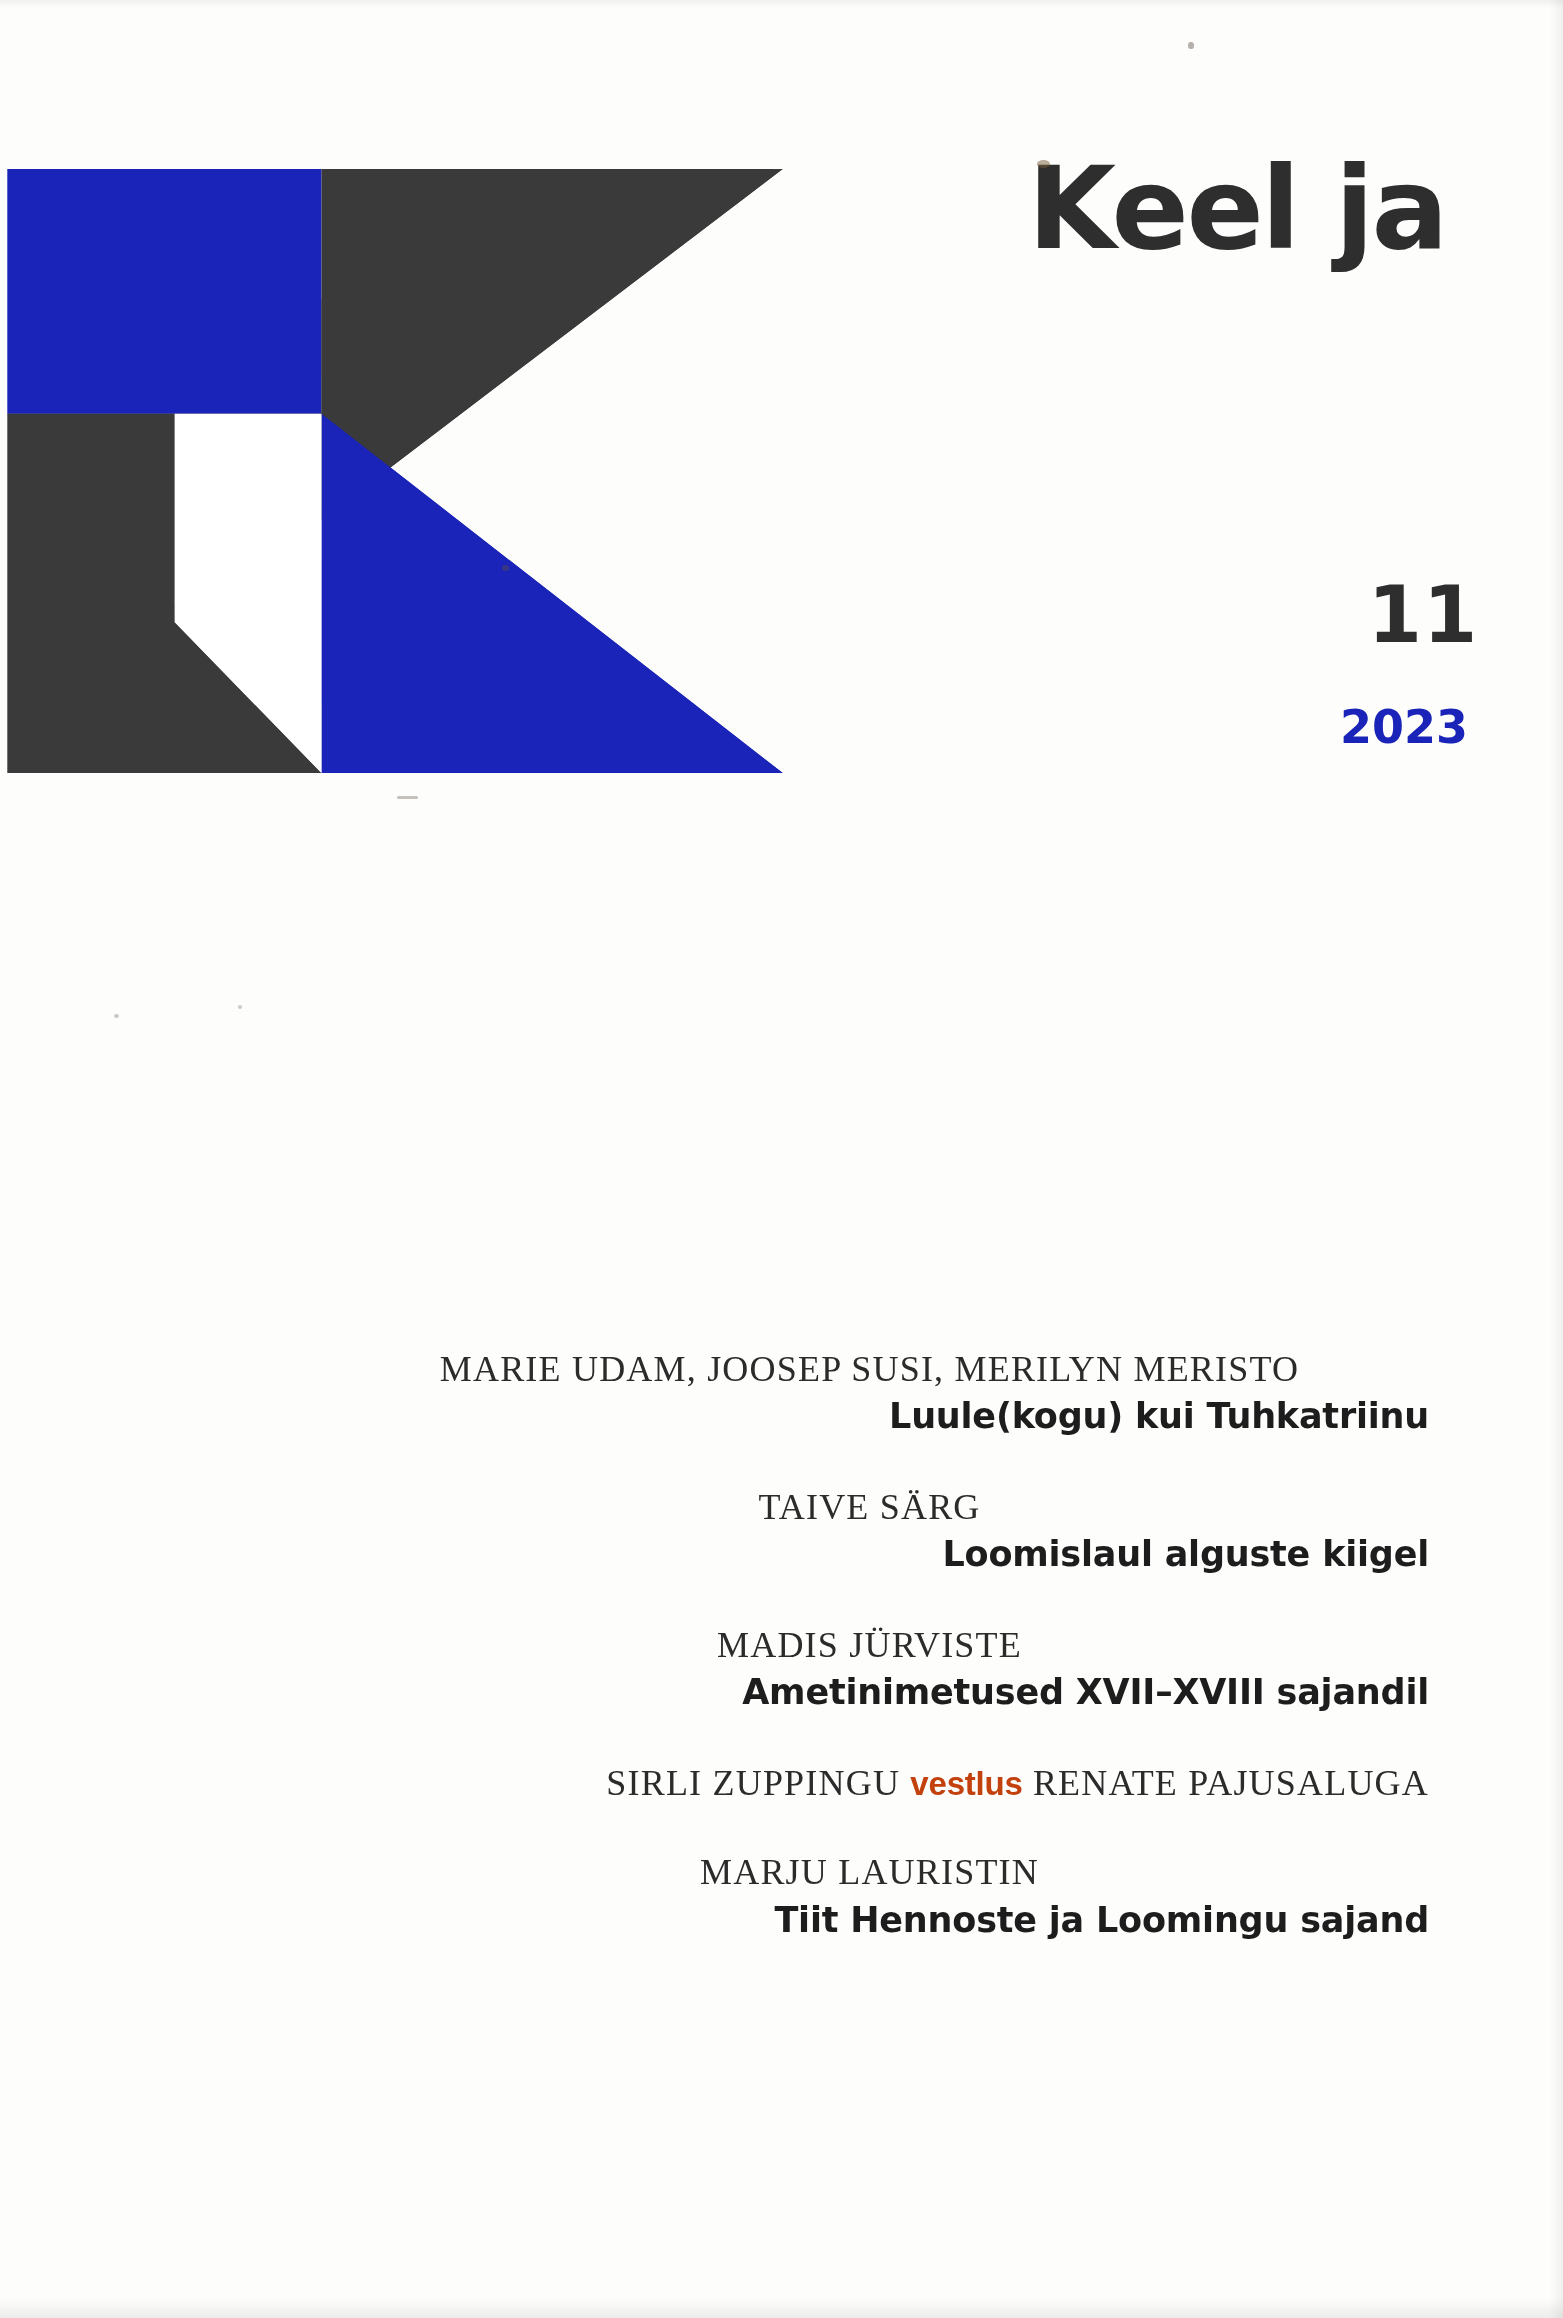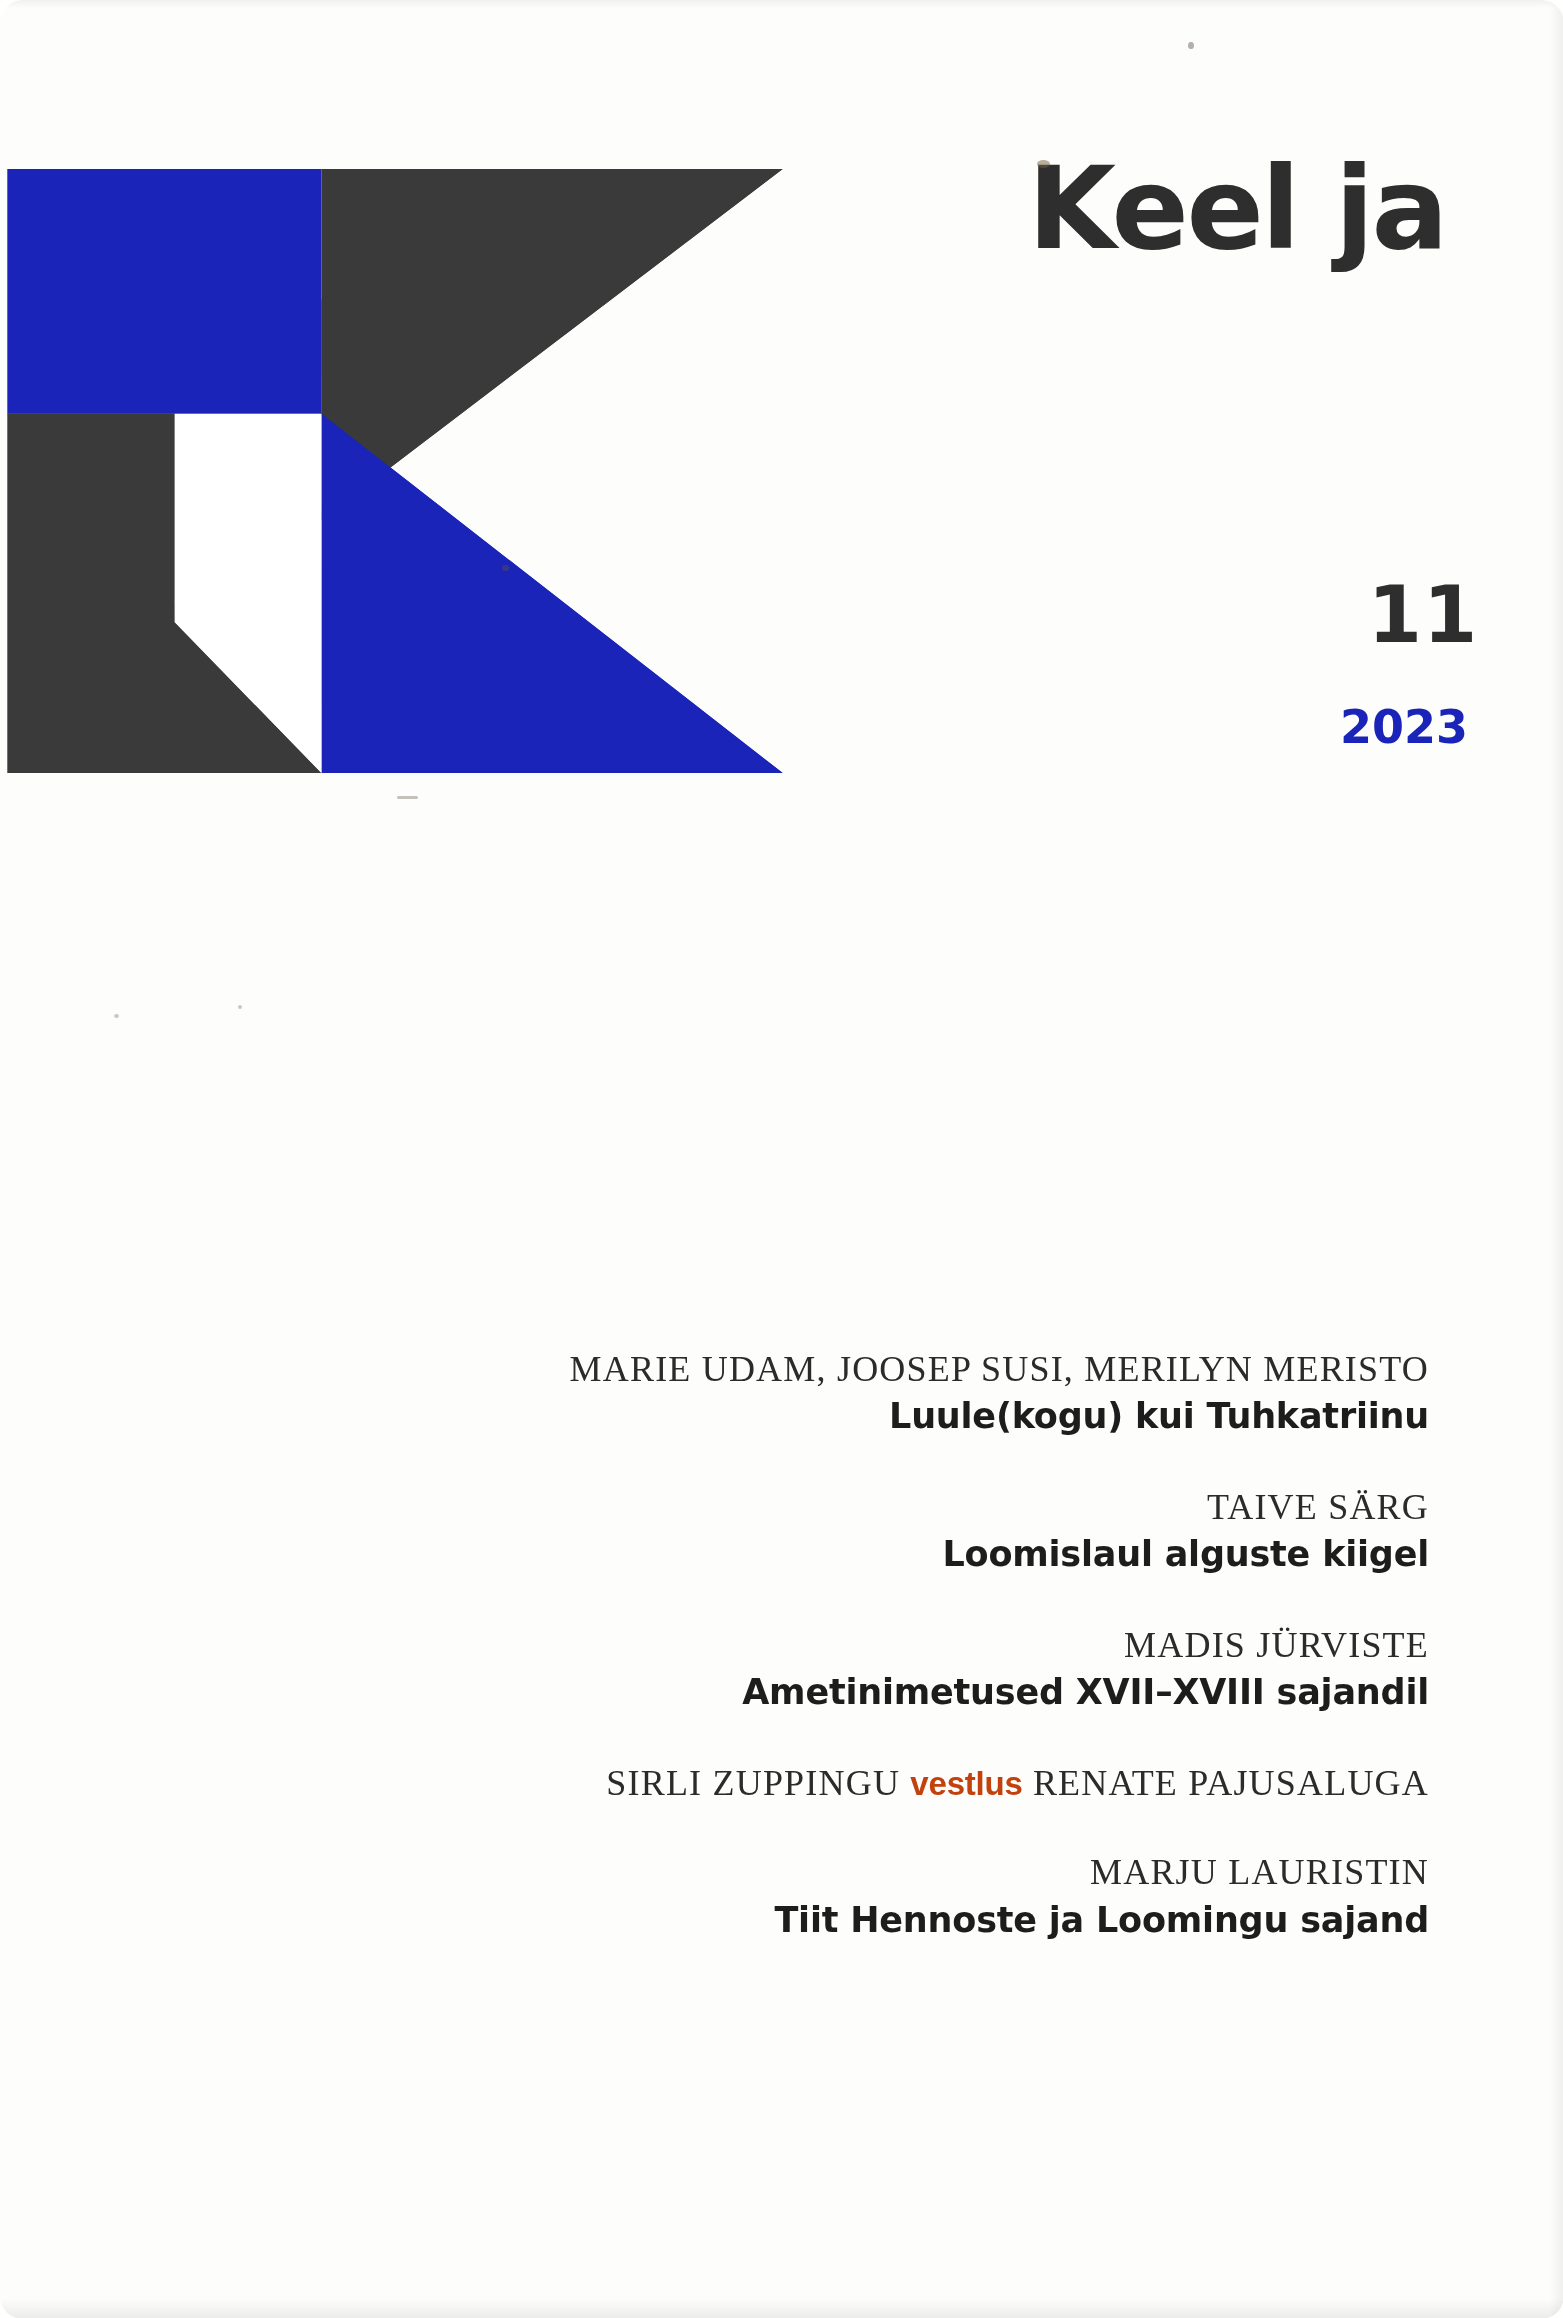--- a/index.html
+++ b/index.html
@@ -17,21 +17,20 @@
 
   
   .cover {
     position: absolute;
     left: 0;
     top: 0;
     width: 1564px;
     height: 2319px;
     background: #fdfdfb;
     overflow: hidden;
-    border-radius: 23px;
   }
 
   
   .scan-edge-right {
     position: absolute;
     right: 0;
     top: 0;
     width: 14.7px;
     height: 2319px;
     background: linear-gradient(to right, rgba(0,0,0,0.00), rgba(0,0,0,0.06));
@@ -119,20 +118,21 @@
   .entry:last-child {
     margin-bottom: 0;
   }
   .entry-author {
     font-family: "Liberation Serif", serif;
     font-size: 36px;
     line-height: 1.18;
     color: #2b2b2b;
     letter-spacing: 1.2px;
     white-space: nowrap;
+    text-align: center;
   }
   .entry-title {
     font-family: "DejaVu Sans", sans-serif;
     font-weight: bold;
     font-size: 35px;
     line-height: 1.3;
     color: #1d1d1d;
     letter-spacing: -0.2px;
     margin-top: 4px;
     white-space: nowrap;

